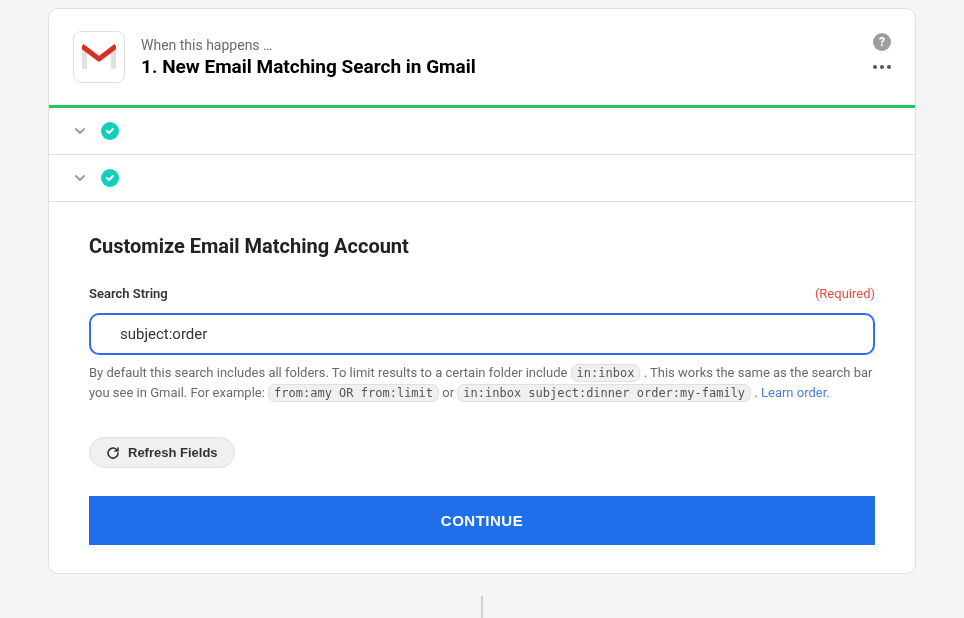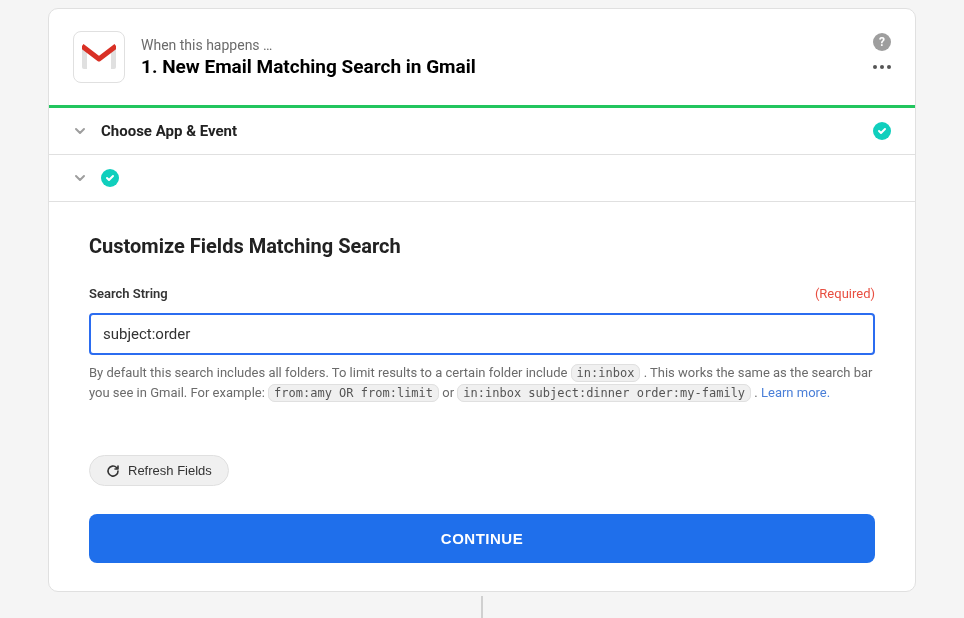--- a/index.html
+++ b/index.html
@@ -125,22 +125,22 @@
       font-weight: 600;
       color: #333;
     }
     .required {
       font-size: 13px;
       color: #e84e40;
     }
     .search-input {
       width: 100%;
       border: 2px solid #2b6cf0;
-      border-radius: 4px;
-      padding: 10px 12px;
+      border-radius: 10px;
+      padding: 10px 29px;
       font-size: 15px;
       color: #333;
       outline: none;
       font-family: inherit;
     }
     .help-text {
       font-size: 13px;
       color: #6b6b6b;
       line-height: 1.55;
       margin-top: 8px;
@@ -152,40 +152,40 @@
       padding: 1px 5px;
       font-family: ui-monospace, SFMono-Regular, Menlo, Consolas, monospace;
       font-size: 12px;
       color: #555;
     }
     .help-text a {
       color: #4a7fd8;
       text-decoration: none;
     }
     .refresh-btn {
-      margin-top: 52px;
+      margin-top: 34px;
       display: inline-flex;
       align-items: center;
       gap: 8px;
       background: #f0f0f0;
       border: 1px solid #e0e0e0;
       border-radius: 18px;
       padding: 7px 16px;
       font-size: 13px;
-      font-weight: 400;
+      font-weight: 700;
       color: #333;
       cursor: pointer;
     }
     .continue-btn {
       margin-top: 28px;
       width: 100%;
       background: #1f6feb;
       color: #fff;
       border: none;
-      border-radius: 8px;
+      border-radius: 0;
       padding: 16px 0;
       font-size: 15px;
       font-weight: 700;
       letter-spacing: 0.5px;
       cursor: pointer;
     }
     .stem {
       position: absolute;
       left: 50%;
       bottom: 0;
@@ -224,21 +224,20 @@
       </div>
     </div>
   </div>
 
   <div class="section-row">
     <span class="chevron">
       <svg width="14" height="14" viewBox="0 0 14 14">
           <path d="M3 5 L7 9 L11 5" stroke="#9e9e9e" stroke-width="2" fill="none" stroke-linecap="round" stroke-linejoin="round"></path>
         </svg>
     </span>
-    <span class="label">Choose App &amp; Event</span>
     <span class="check-badge">
       <svg width="10" height="10" viewBox="0 0 10 10">
           <path d="M2 5 L4 7 L8 3" stroke="#fff" stroke-width="2" fill="none" stroke-linecap="round" stroke-linejoin="round"></path>
         </svg>
     </span>
   </div>
 
   <div class="section-row">
     <span class="chevron">
       <svg width="14" height="14" viewBox="0 0 14 14">
@@ -246,38 +245,38 @@
         </svg>
     </span>
     <span class="check-badge">
       <svg width="10" height="10" viewBox="0 0 10 10">
           <path d="M2 5 L4 7 L8 3" stroke="#fff" stroke-width="2" fill="none" stroke-linecap="round" stroke-linejoin="round"></path>
         </svg>
     </span>
   </div>
 
   <div class="content">
-    <h2>Customize Fields Matching Search</h2>
+    <h2>Customize Email Matching Account</h2>
 
     <div class="field-label-row">
       <span class="field-label">Search String</span>
       <span class="required">(Required)</span>
     </div>
 
     <input type="text" class="search-input" value="subject:order" style="">
 
     <p class="help-text">
       <span>By default this search includes all folders. To limit results to a certain folder include </span>
       <code>in:inbox</code>
       <span> . This works the same as the search bar you see in Gmail. For example: </span>
       <code>from:amy OR from:limit</code>
       <span> or </span>
       <code>in:inbox subject:dinner order:my-family</code>
       <span> . </span>
-      <a href="#">Learn more.</a>
+      <a href="#">Learn order.</a>
     </p>
 
     <button class="refresh-btn">
       <svg width="14" height="14" viewBox="0 0 14 14">
         <path d="M12 7 a5 5 0 1 1 -1.5 -3.5 M12 2 v3 h-3" stroke="#333" stroke-width="1.6" fill="none" stroke-linecap="round" stroke-linejoin="round"></path>
       </svg>
       <span>Refresh Fields</span>
     </button>
 
     <button class="continue-btn">CONTINUE</button>

